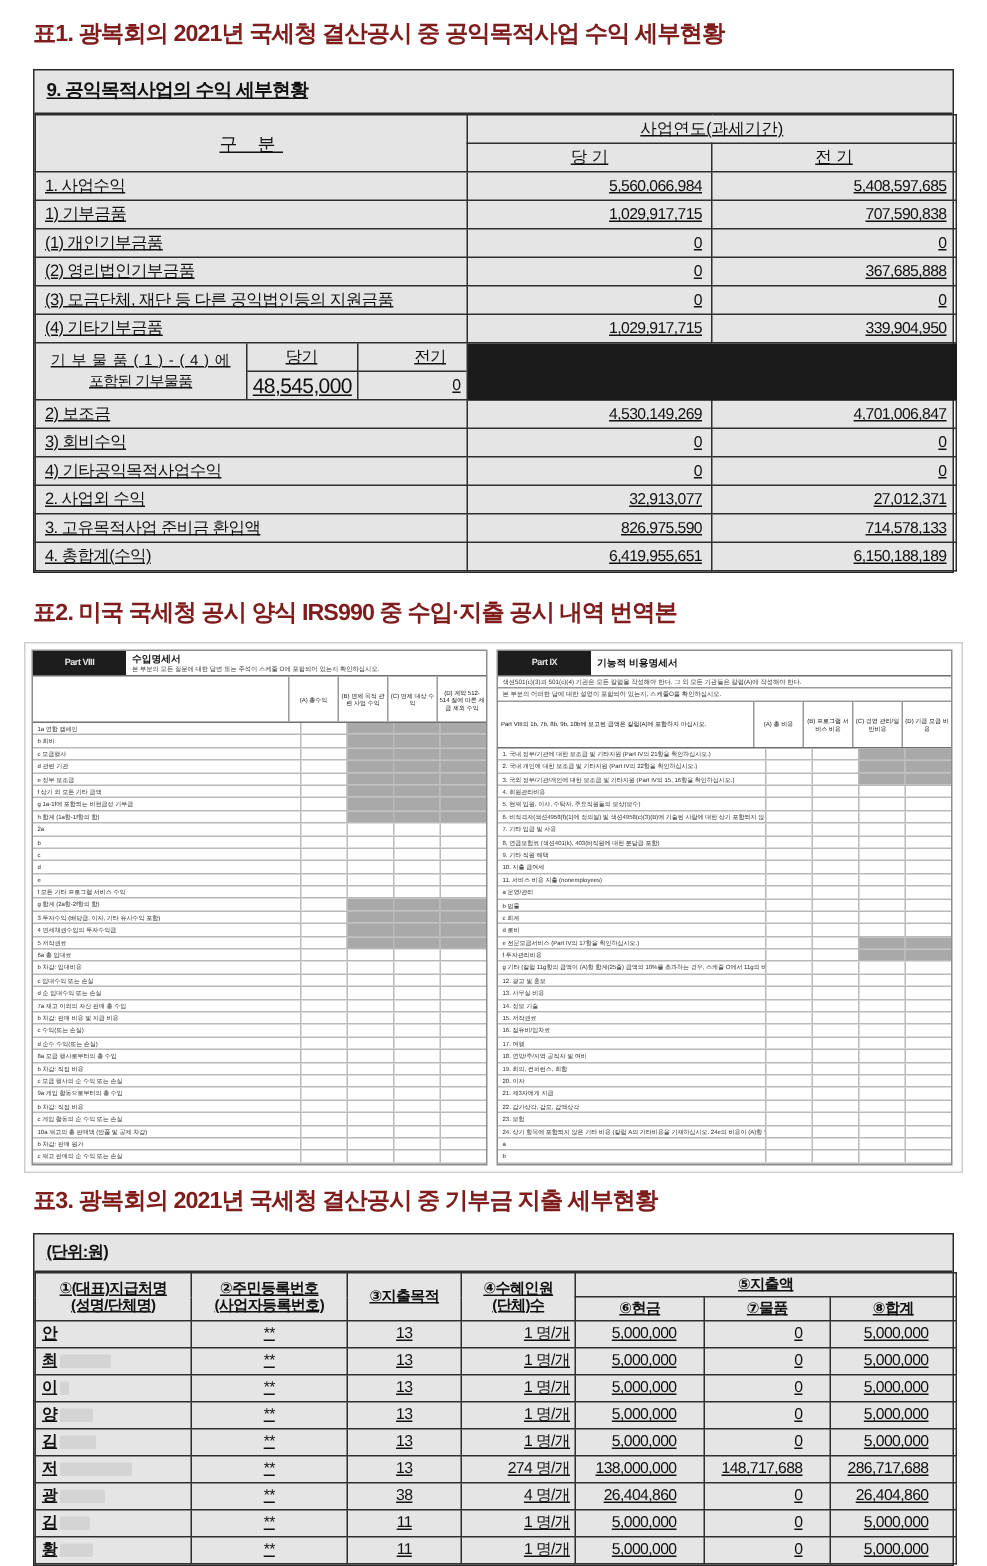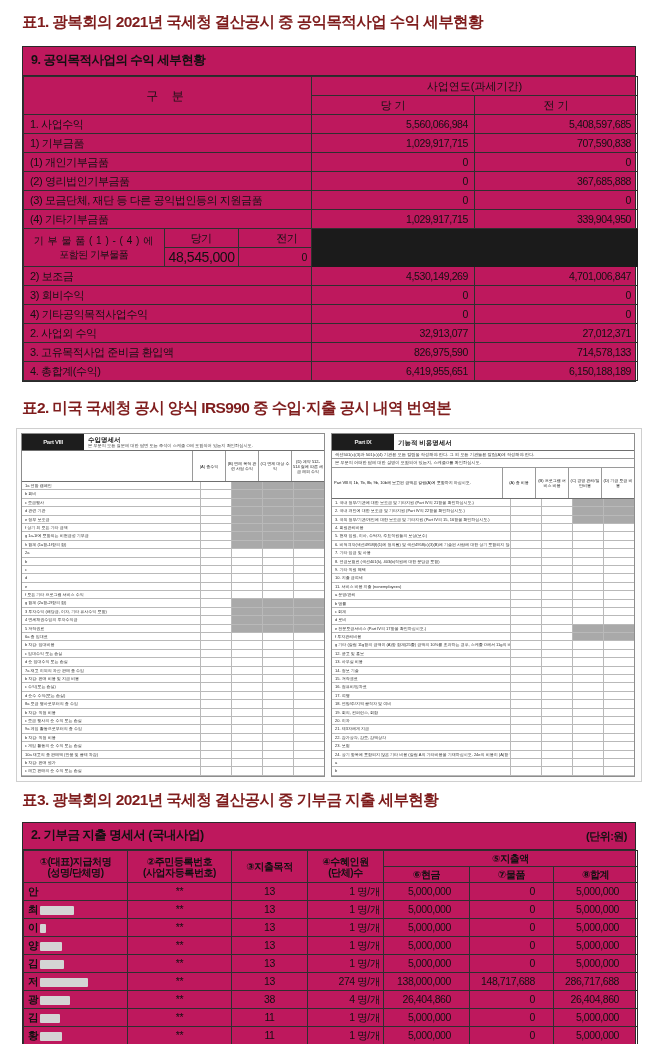--- a/index.html
+++ b/index.html
@@ -30,22 +30,23 @@
     font-size: 15.5px;
     font-weight: bold;
     letter-spacing: -0.6px;
     color: #7f1d1d;
     white-space: nowrap;
   }
 
   
   .tbl-frame {
     border: 1.5px solid #2a2a2a;
-    background: #be185d;
+    background: #e5e5e5;
     box-sizing: border-box;
+    text-decoration: underline;
   }
   table.grid {
     border-collapse: collapse;
     width: 100%;
     table-layout: fixed;
     font-size: 10.5px;
     letter-spacing: -0.4px;
   }
   table.grid td, table.grid th {
     border: 1px solid #2f2f2f;
@@ -782,21 +783,20 @@
             <div class="rc"></div>
           </div>
         </div>
     </div>
   </div>
 
   <div class="caption" style="position:absolute; left:22px; top:790px;">표3. 광복회의 2021년 국세청 결산공시 중 기부금 지출 세부현황</div>
 
   <div id="table3-wrap" class="tbl-frame">
     <div id="table3-title-row">
-      <div class="t3name">2. 기부금 지출 명세서 (국내사업)</div>
       <div class="t3unit">(단위:원)</div>
     </div>
     <table class="grid" id="t3">
       <colgroup>
         <col style="width:104px">
         <col style="width:104px">
         <col style="width:76px">
         <col style="width:76px">
         <col style="width:86px">
         <col style="width:84px">

